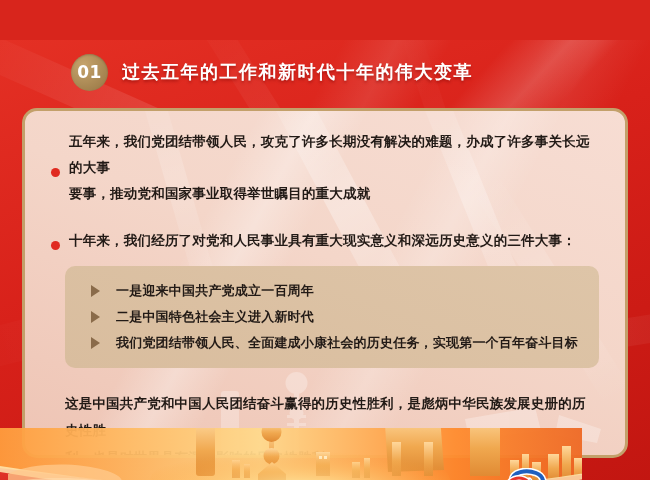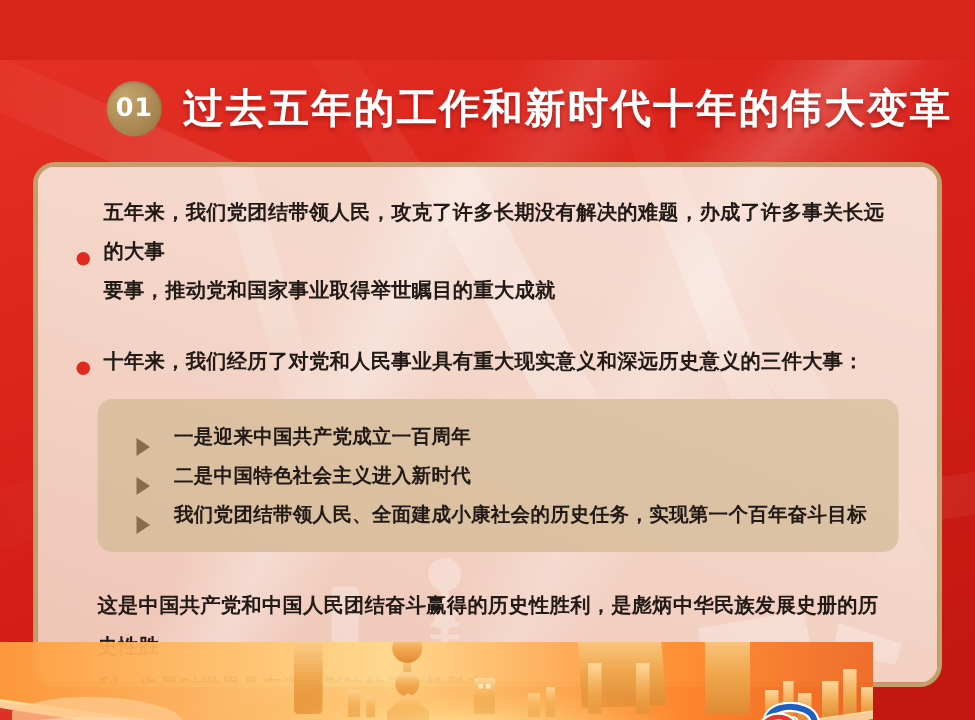--- a/index.html
+++ b/index.html
@@ -41,21 +41,21 @@
     background:radial-gradient(circle at 34% 30%,#c6a46c,#a4834f 70%,#8d6f41 100%);
     display:flex;align-items:center;justify-content:center;
     box-shadow:0 1px 2px rgba(0,0,0,.18) inset;
   }
   .badge span{
     color:#fff;font-weight:bold;font-size:17px;letter-spacing:.5px;
     font-family:"DejaVu Sans",sans-serif;line-height:1;
   }
   .title{
     position:absolute;left:122px;top:11px;
-    color:#ffffff;font-size:27px;font-weight:bold;letter-spacing:1.5px;
+    color:#ffffff;font-size:18px;font-weight:bold;letter-spacing:1.5px;
     text-shadow:0 2px 3px rgba(110,0,0,.45);
     white-space:nowrap;line-height:42px;
   }
 
   
   .panel{
     position:absolute;left:22px;top:68px;width:606px;height:350px;
     border-radius:15px;
     border:3px solid #c3a06a;
     background:
@@ -89,21 +89,21 @@
   }
   .gap{height:15px;}
 
   
   .subpanel{
     margin:12px 4px 0 18px;
     background:linear-gradient(200deg,#dec5a8 0%,#d9bd9e 100%);
     border-radius:10px;
     padding:12px 0 12px 0;
   }
-  .sub-row{display:flex;align-items:flex-end;padding:0 14px 0 26px;height:26px;}
+  .sub-row{display:flex;align-items:center;padding:0 14px 0 26px;height:26px;}
   .tri{
     width:0;height:0;flex:0 0 auto;
     border-top:6px solid transparent;border-bottom:6px solid transparent;
     border-left:9px solid #8a6b4a;margin-right:16px;
   }
   .sub-text{color:#221a16;font-size:13px;font-weight:bold;line-height:26px;letter-spacing:.2px;}
 
   .closing{
     margin:22px 4px 0 18px;
     color:#221a16;font-size:13.5px;font-weight:bold;line-height:27px;letter-spacing:.2px;

